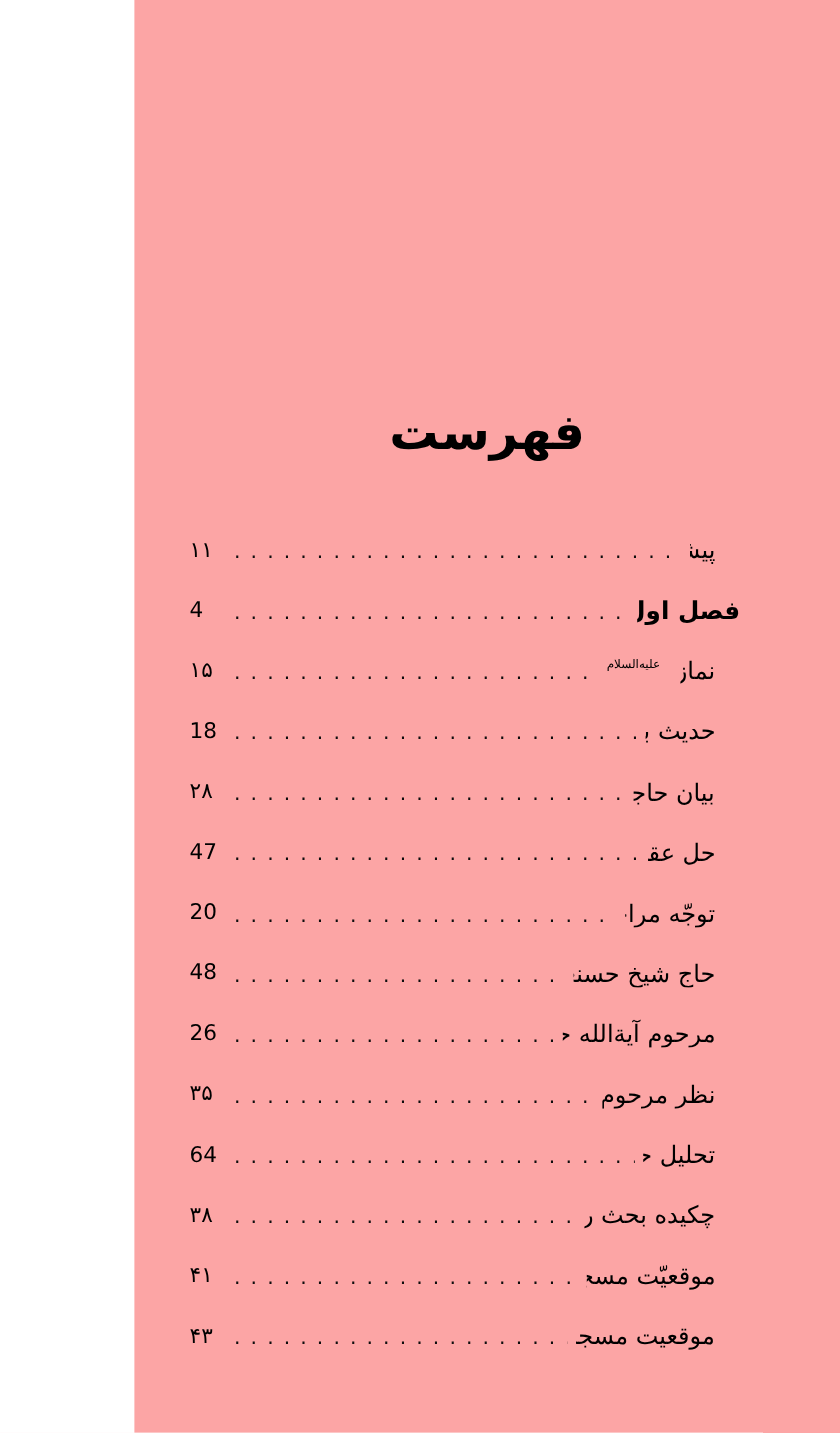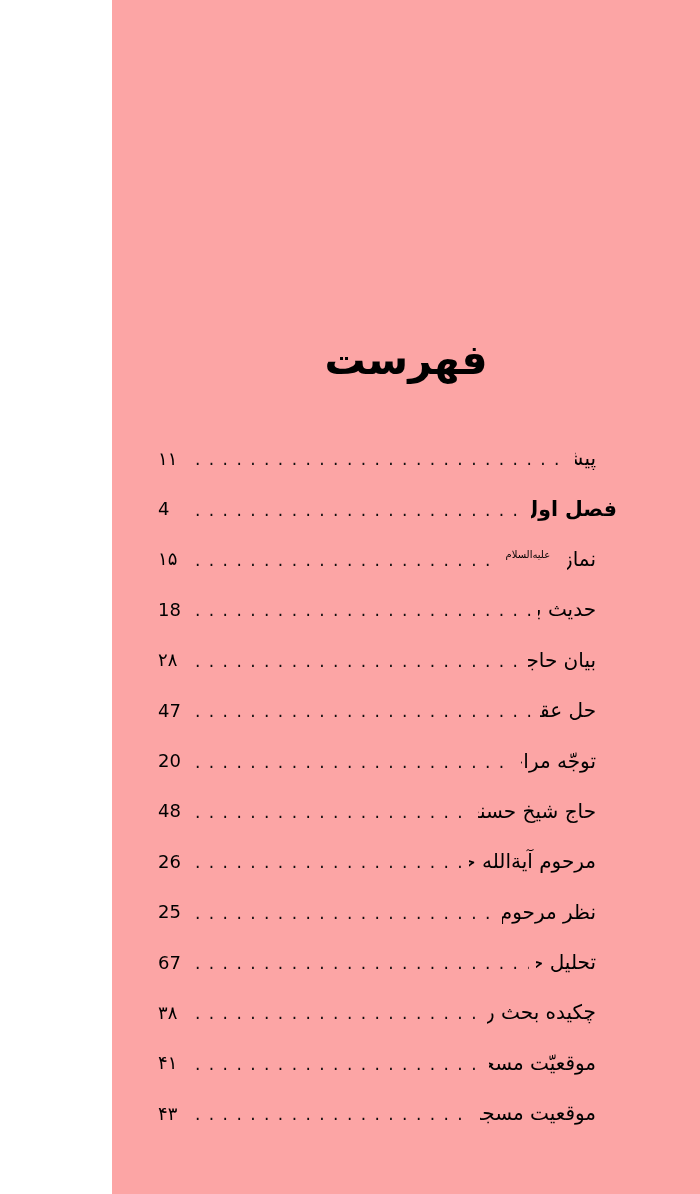--- a/index.html
+++ b/index.html
@@ -144,27 +144,27 @@
 
   <div class="row">
     <span class="label">مرحوم آیة‌الله حائری و استشمام عطری خاصّ در مسجد مقدّس جمکران</span>
     <span class="dots"></span>
     <span class="num">26</span>
   </div>
 
   <div class="row">
     <span class="label">نظر مرحوم آیة‌الله حائری دربارۀ مسجد جمکران</span>
     <span class="dots"></span>
-    <span class="num">25</span>
+    <span class="num">۳۵</span>
   </div>
 
   <div class="row">
     <span class="label">تحلیل حقوقی در کلام استاد</span>
     <span class="dots"></span>
-    <span class="num">67</span>
+    <span class="num">64</span>
   </div>
 
   <div class="row">
     <span class="label">چکیده بحث راجع به سیر تاریخی و قداست مسجد جمکران</span>
     <span class="dots"></span>
     <span class="num">۳۸</span>
   </div>
 
   <div class="row">
     <span class="label">موقعیّت مسجد مقدّس جمکران در زمان صفویّه و قاجاریّه</span>

